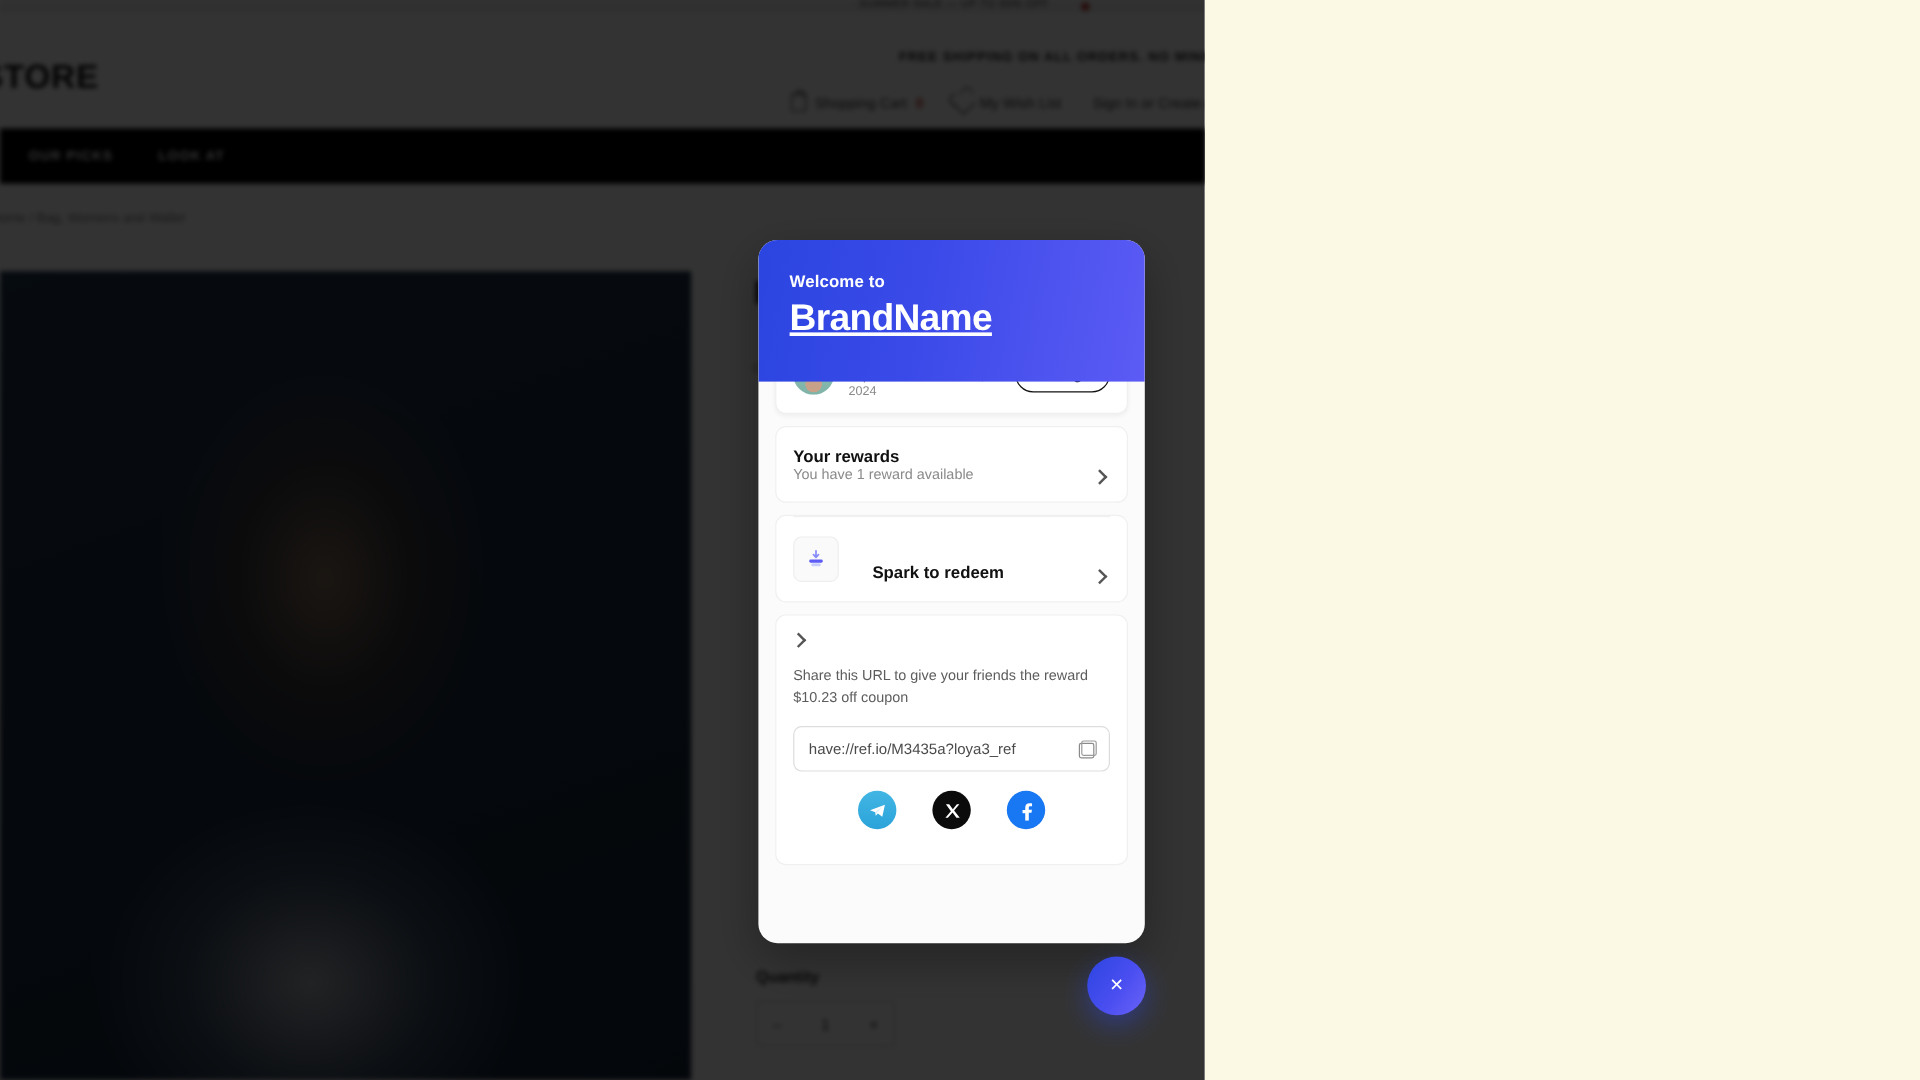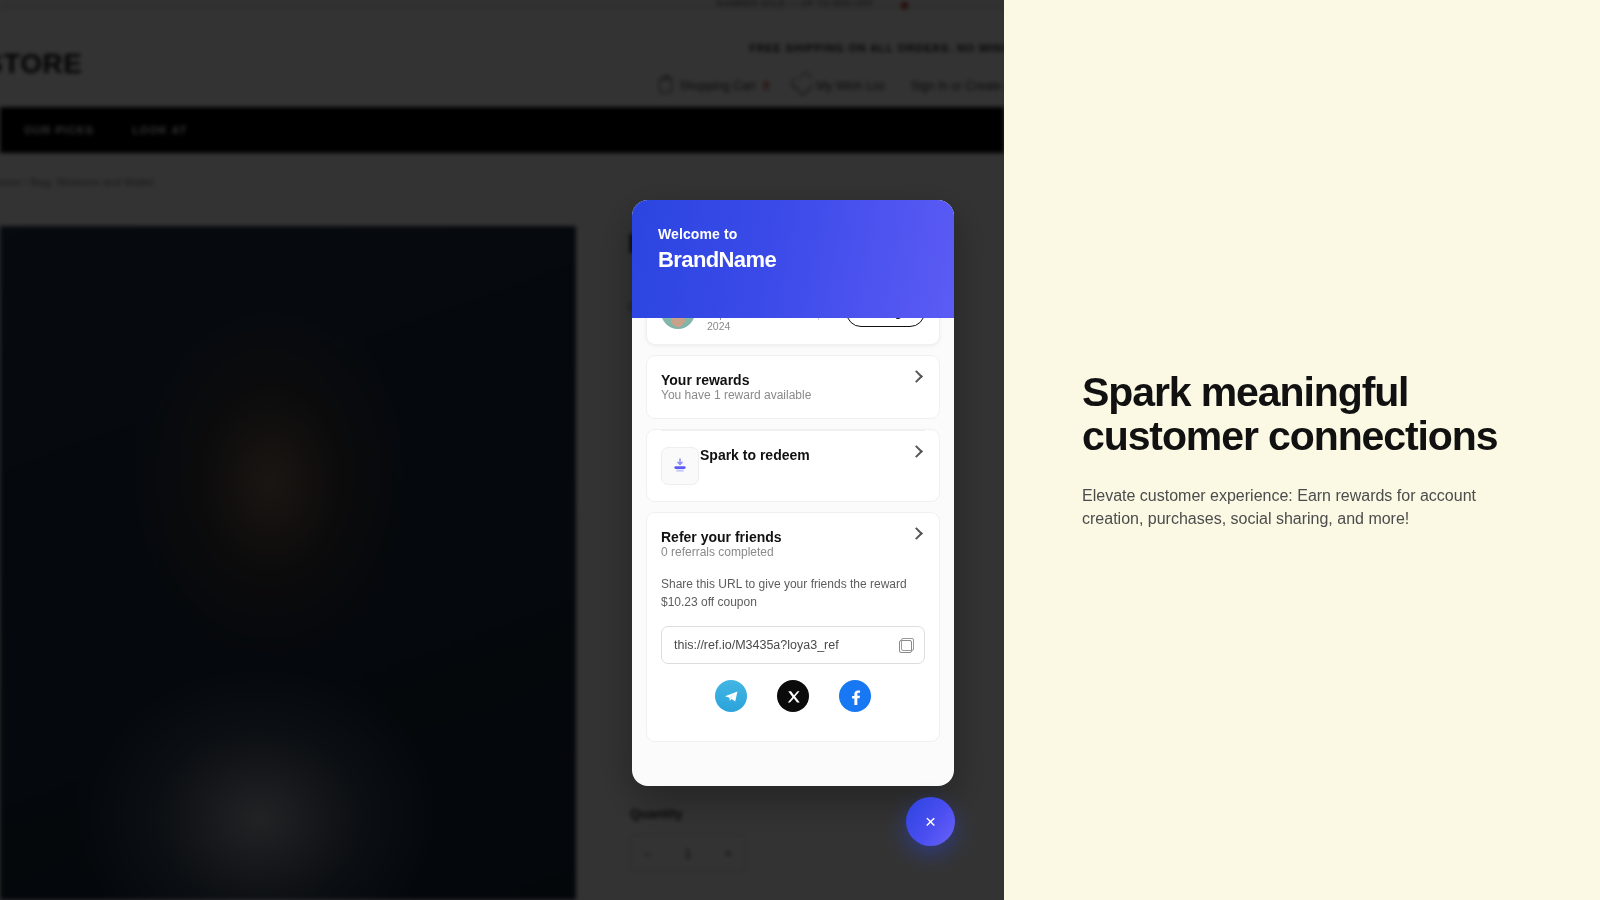--- a/index.html
+++ b/index.html
@@ -136,22 +136,23 @@
   }
   .widget-hero {
     height: 118px; flex: 0 0 118px; position: relative;
     background: linear-gradient(100deg, #2b45e0 0%, #3a4ae8 42%, #5c5bf5 100%);
     padding: 26px 26px 0 26px;
   }
   .hero-welcome {
     color: #fff; font-size: 14px; font-weight: 600; letter-spacing: .1px;
   }
   .hero-brand {
-    color: #fff; font-size: 22px; font-weight: 800; letter-spacing: -.6px;
+    color: #fff; font-size: 31px; font-weight: 800; letter-spacing: -.6px;
     margin-top: 5px;
+    text-decoration: underline;
   }
   .widget-scroll {
     flex: 1 1 auto; overflow: hidden;
     padding: 0 14px 0 14px; margin-top: -40px;
     display: flex; flex-direction: column; gap: 10px;
   }
   .card {
     background: #fff; border-radius: 9px; border: 1px solid #f0f0f0;
   }
   .points-card {
@@ -173,21 +174,21 @@
   .points-line b { color: #111; font-weight: 700; }
   .exp-line { font-size: 10.5px; color: #8a8a8a; margin-top: 2px; }
   .manage-btn {
     flex: 0 0 auto; border: 1.4px solid #111; background: #fff;
     border-radius: 20px; padding: 7px 15px;
     font-size: 12.5px; font-weight: 700; color: #111;
     font-family: "Liberation Sans", sans-serif; cursor: pointer;
   }
 
   .row {
-    display: flex; align-items: flex-start; gap: 1px;
+    display: flex; align-items: flex-end; gap: 28px;
     padding: 16px 14px; cursor: pointer; position: relative;
   }
   .row-texts { flex: 1 1 auto; min-width: 0; }
   .row-title { font-size: 14px; font-weight: 700; color: #111; }
   .row-sub { font-size: 12px; color: #8a8a8a; margin-top: 0; }
   .chev {
     flex: 0 0 auto; width: 9px; height: 9px;
     border-top: 2px solid #555; border-right: 2px solid #555;
     transform: rotate(45deg); margin-right: 4px;
   }
@@ -286,24 +287,20 @@
       <div class="qty-label">Quantity</div>
       <div class="qty-stepper">
         <span>–</span>
         <span>1</span>
         <span>+</span>
       </div>
     </div>
     <div class="dim-overlay"></div>
   </div>
 
-  <div class="right-panel">
-    <h1 class="promo-heading">Spark meaningful customer connections</h1>
-    <p class="promo-sub">Elevate customer experience: Earn rewards for account creation, purchases, social sharing, and more!</p>
-  </div>
 
   <div class="widget">
 
     <div class="widget-hero">
       <div class="hero-welcome">Welcome to</div>
       <div class="hero-brand">BrandName</div>
     </div>
 
     <div class="widget-scroll">
 
@@ -341,30 +338,26 @@
           </span>
           <div class="row-texts">
             <div class="row-title">Spark to redeem</div>
           </div>
           <span class="chev"></span>
         </div>
       </div>
 
       <div class="card">
         <div class="row">
-          <div class="row-texts">
-            <div class="row-title">Refer your friends</div>
-            <div class="row-sub">0 referrals completed</div>
-          </div>
           <span class="chev"></span>
         </div>
         <div class="refer-body">
           <div class="refer-note">Share this URL to give your friends the reward $10.23 off coupon</div>
           <div class="url-field">
-            <span class="url-text">this://ref.io/M3435a?loya3_ref</span>
+            <span class="url-text">have://ref.io/M3435a?loya3_ref</span>
             <span class="copy-ico"></span>
           </div>
           <div class="socials">
             <span class="soc soc-tg">
               <svg width="17" height="17" viewBox="0 0 20 20" aria-hidden="true">
                 <path d="M2.4 9.6 17 4.2 14.4 16l-4.3-3.1-2.2 2.1-.3-3.4z" fill="#fff"></path>
                 <path d="M7.6 11.6 14.4 6l-5.8 6.9z" fill="#d6edf8"></path>
               </svg>
             </span>
             <span class="soc soc-x">

